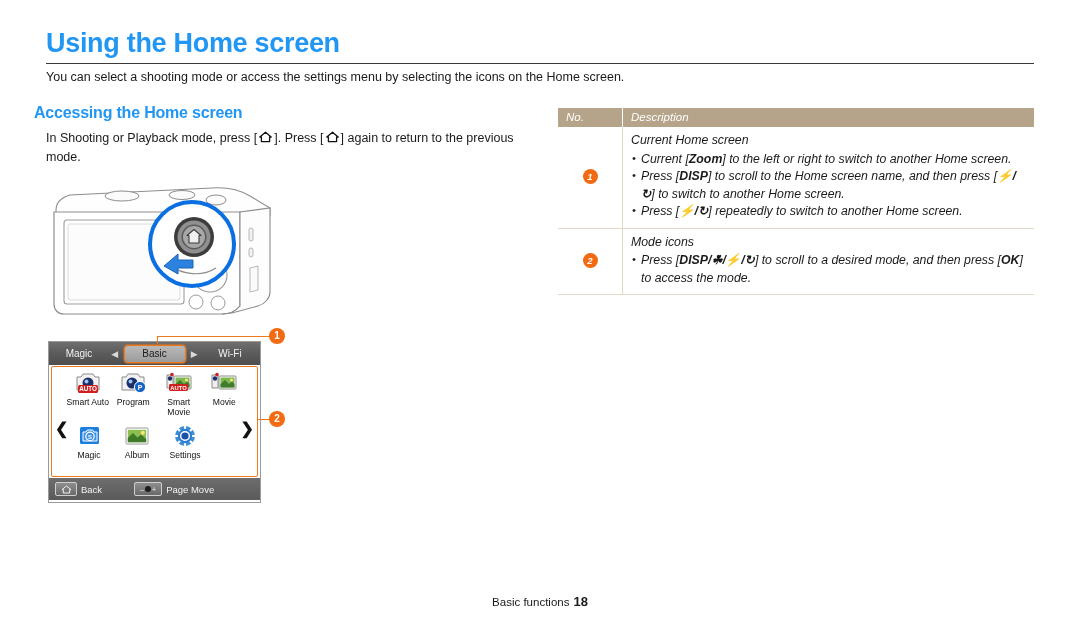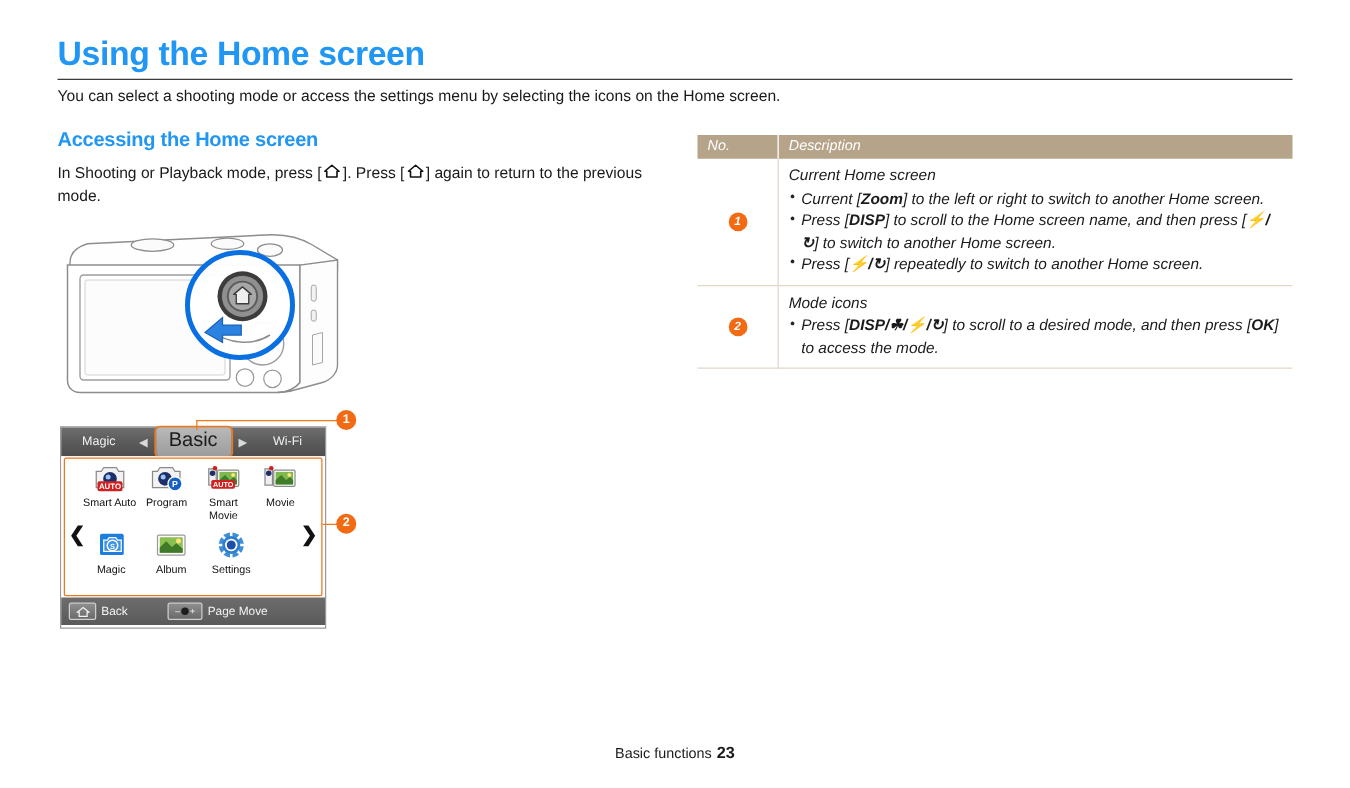--- a/index.html
+++ b/index.html
@@ -41,21 +41,21 @@
     top: 69px;
     width: 990px;
     font-size: 12.5px;
     line-height: 17px;
     color: #1a1a1a;
   }
 
   
   .section-heading {
     position: absolute;
-    left: 46px;
+    left: 34px;
     top: 104px;
     font-size: 16px;
     font-weight: bold;
     color: #2196f3;
     letter-spacing: -0.2px;
     white-space: nowrap;
   }
   .section-body {
     position: absolute;
     left: 46px;
@@ -109,21 +109,21 @@
   .tab-label {
     color: #f2f2f2;
     font-size: 10px;
     white-space: nowrap;
     flex: 0 0 auto;
   }
   .tab-label.side { width: 52px; text-align: center; }
   .tab-center {
     background: linear-gradient(180deg,#b9b9b9 0%, #9c9c9c 100%);
     color: #1b1b1b;
-    font-size: 16px;
+    font-size: 10px;
     border-radius: 3px;
     padding: 2px 0 3px;
     width: 60px;
     text-align: center;
     box-shadow: 0 0 0 1.5px #f07818;
     font-weight: normal;
   }
   .tab-arrow {
     color: #d9d9d9;
     font-size: 9px;
@@ -547,14 +547,14 @@
         <ul class="bullets">
           <li><span>Press [</span><span class="kb">DISP/☘/⚡/↻</span><span>] to scroll to a desired mode, and then press [</span><span class="kb">OK</span><span>] to access the mode.</span></li>
         </ul>
       </td>
     </tr>
 
   </tbody>
 </table>
 
 <div class="footer">
-  <span>Basic functions</span><span class="pagenum">23</span>
+  <span>Basic functions</span><span class="pagenum">18</span>
 </div>
 
 </body></html>

